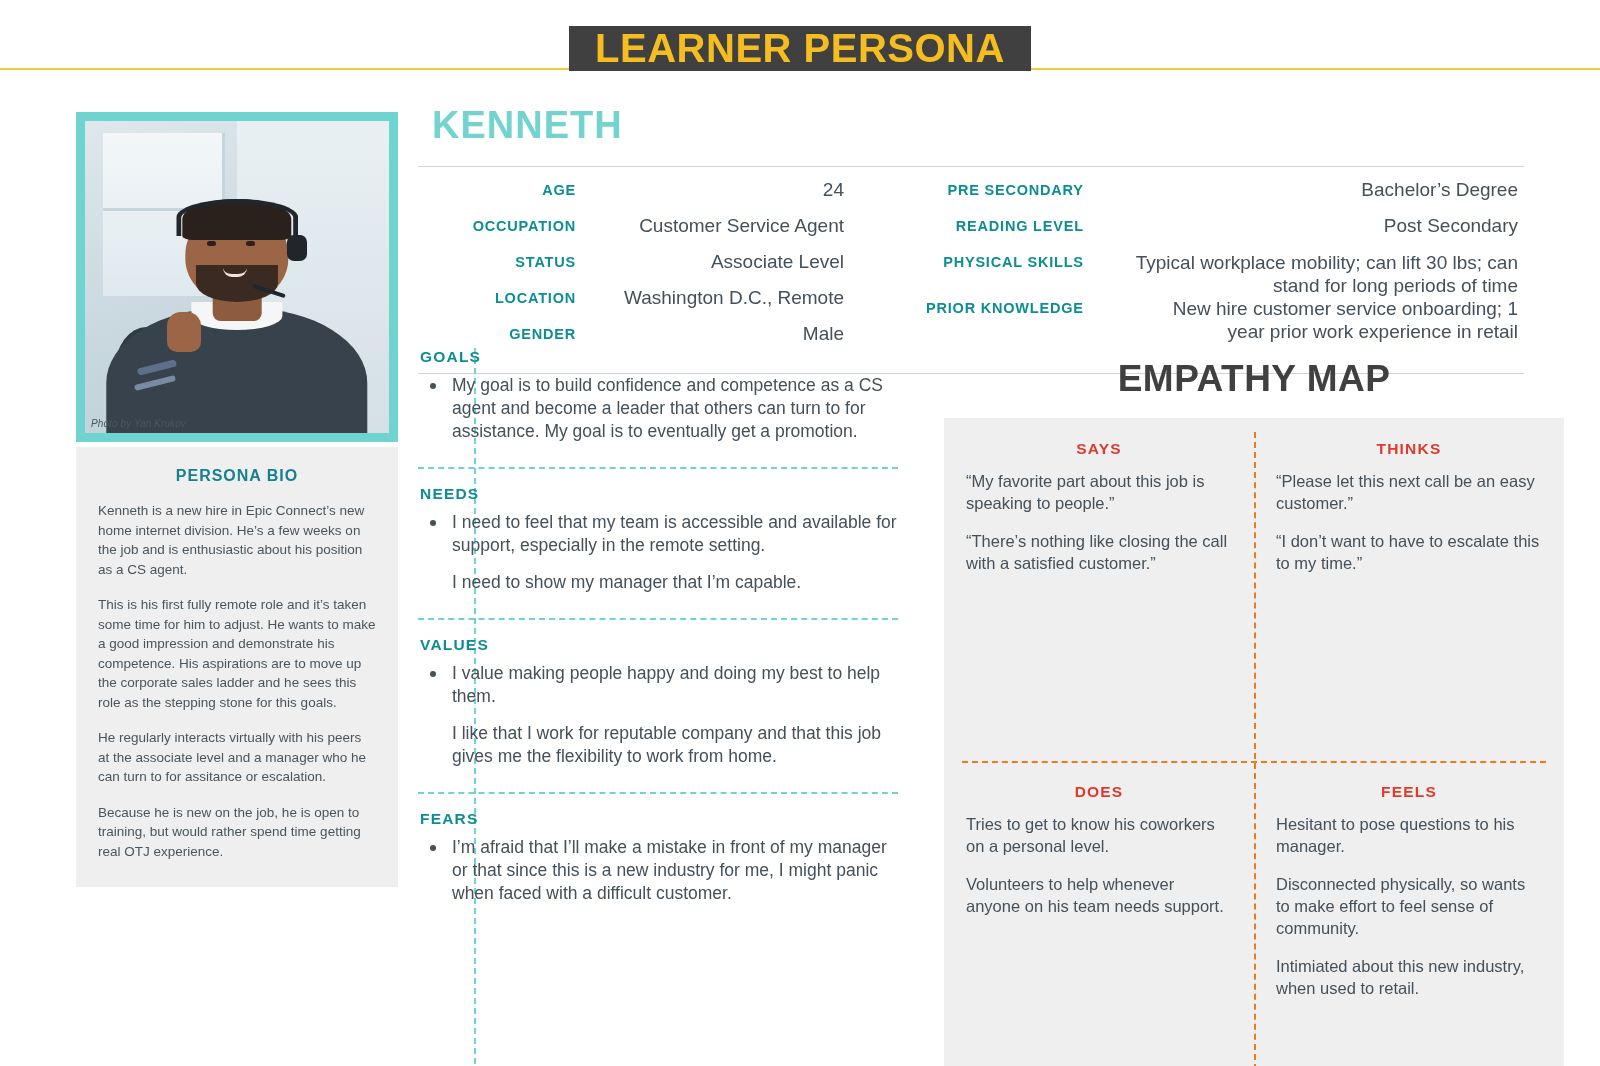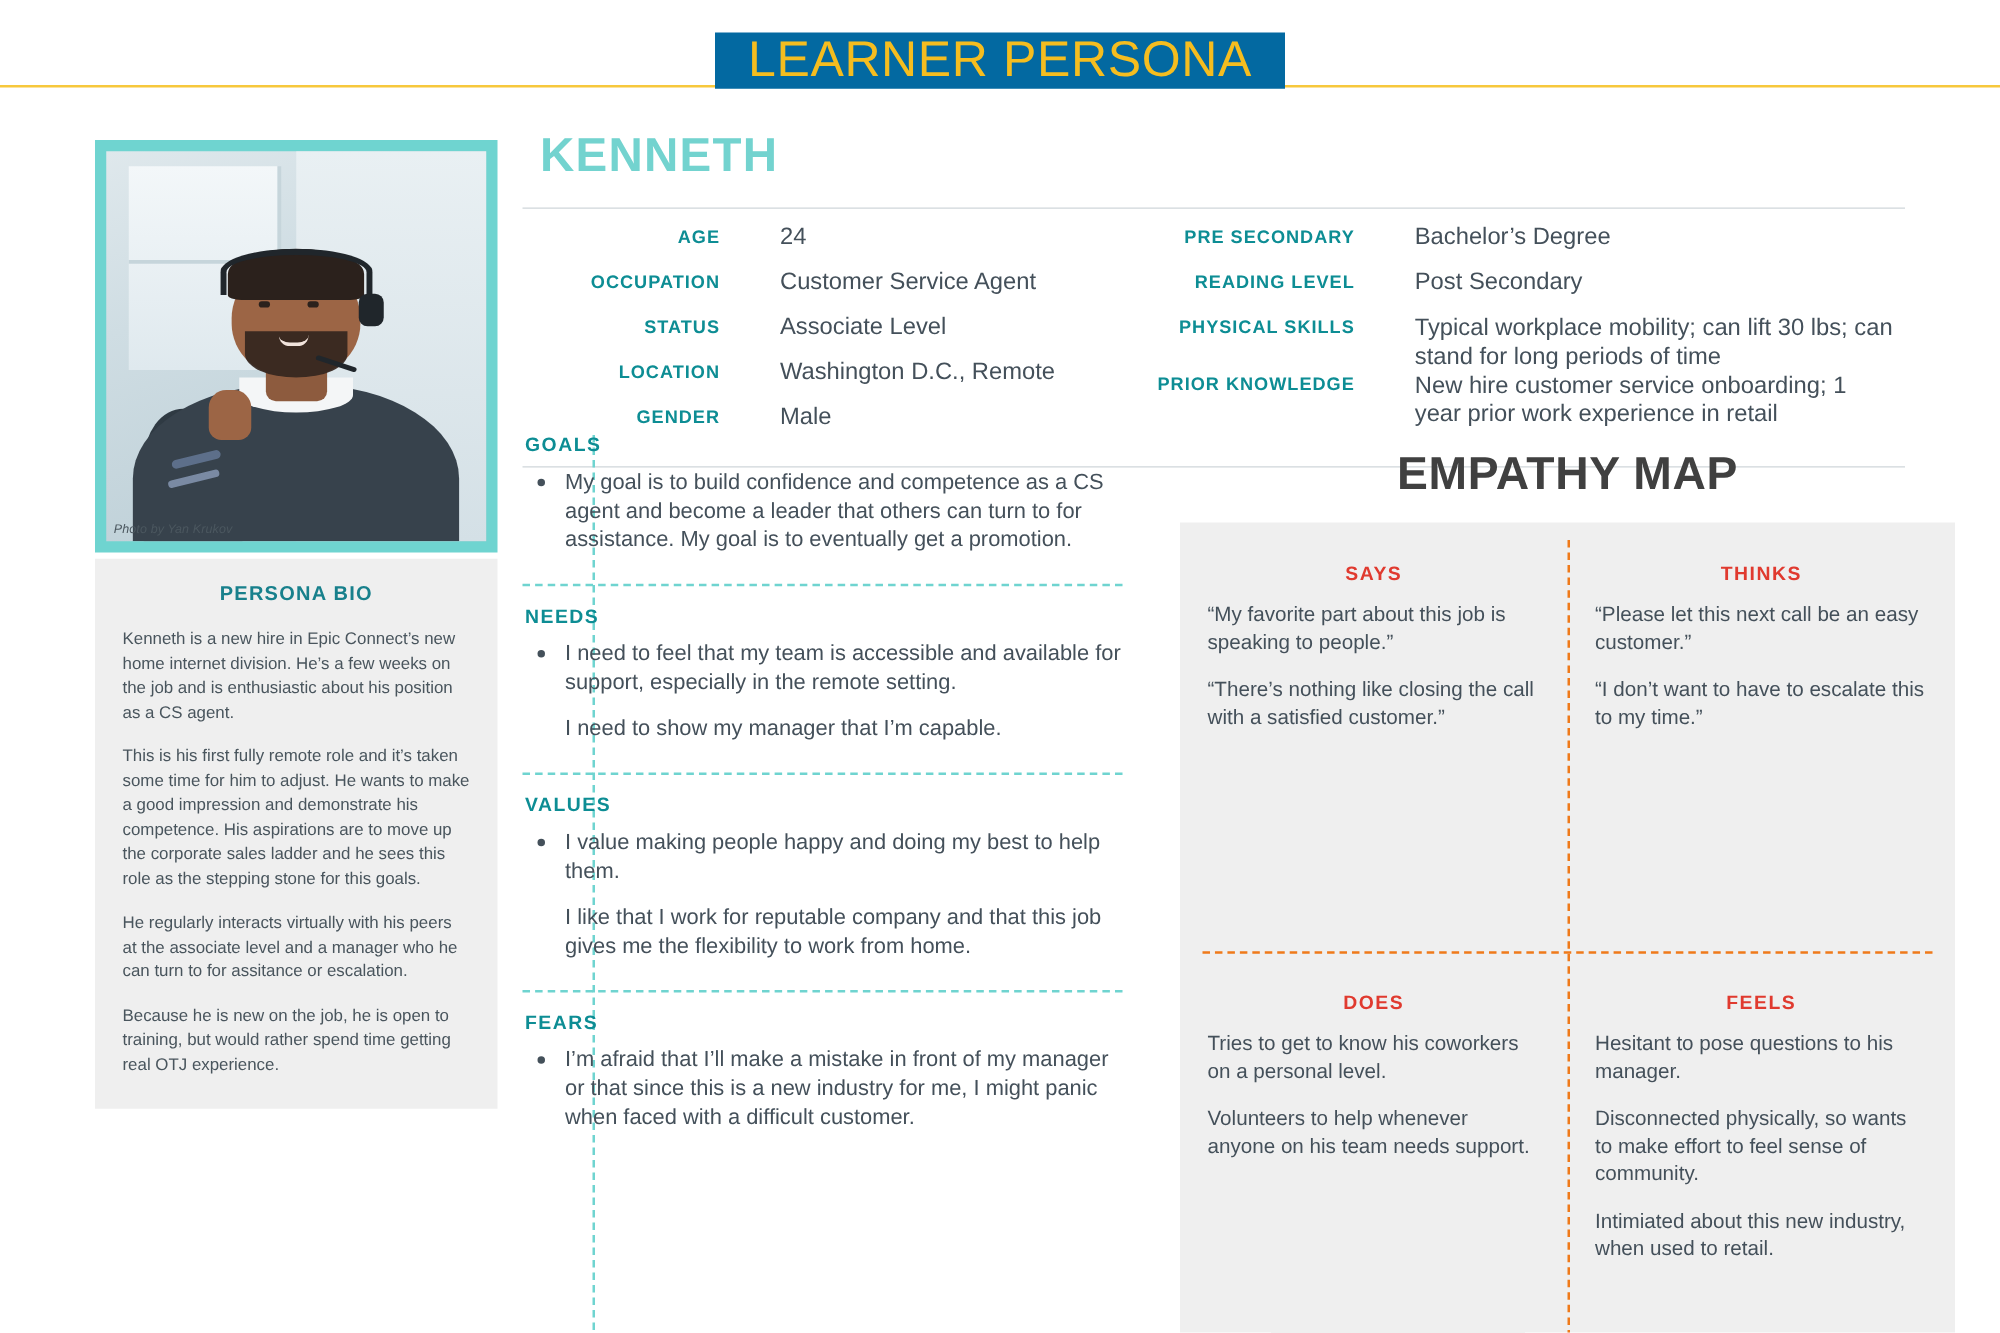--- a/index.html
+++ b/index.html
@@ -25,24 +25,24 @@
     position: absolute;
     top: 68px;
     left: 0;
     right: 0;
     height: 2px;
     background: #f7c83c;
   }
   .header-title {
     position: relative;
     z-index: 2;
-    background: #0369a1;
+    background: #404040;
     padding: 0 26px;
     font-size: 40px;
-    font-weight: normal;
+    font-weight: bold;
     letter-spacing: 0.5px;
     color: #f5bd1f;
     font-family: "Liberation Sans", sans-serif;
   }
 
   
   .page {
     position: relative;
     width: 1600px;
     height: 970px;
@@ -229,20 +229,21 @@
     height: 36px;
     line-height: 22px;
     white-space: nowrap;
   }
   .fact-values div {
     font-size: 19px;
     color: #44505a;
     height: 36px;
     line-height: 22px;
     white-space: nowrap;
+    text-align: right;
   }
   .facts-col.left .fact-labels { width: 170px; }
   .facts-col.right .fact-labels { width: 196px; }
   .facts-col.right .fact-values div { white-space: normal; }
   .facts-col.right .fact-values div.two-line { height: 46px; line-height: 23px; }
   .facts-col.right .fact-labels div.tall { height: 46px; }
 
   
   .mid-col {
     position: absolute;
@@ -311,21 +312,21 @@
   }
   .empathy-grid {
     position: absolute;
     inset: 0;
     display: grid;
     grid-template-columns: 1fr 1fr;
     grid-template-rows: 1fr 1fr;
   }
   .quad { padding: 18px 22px 10px 22px; }
   .quad h4 {
-    margin: 15px 0 12px 0;
+    margin: 4px 0 12px 0;
     text-align: center;
     font-size: 15.5px;
     font-weight: bold;
     letter-spacing: 1.2px;
     color: #e03a2f;
   }
   .quad p {
     margin: 0 0 16px 0;
     font-size: 16.5px;
     line-height: 22px;

